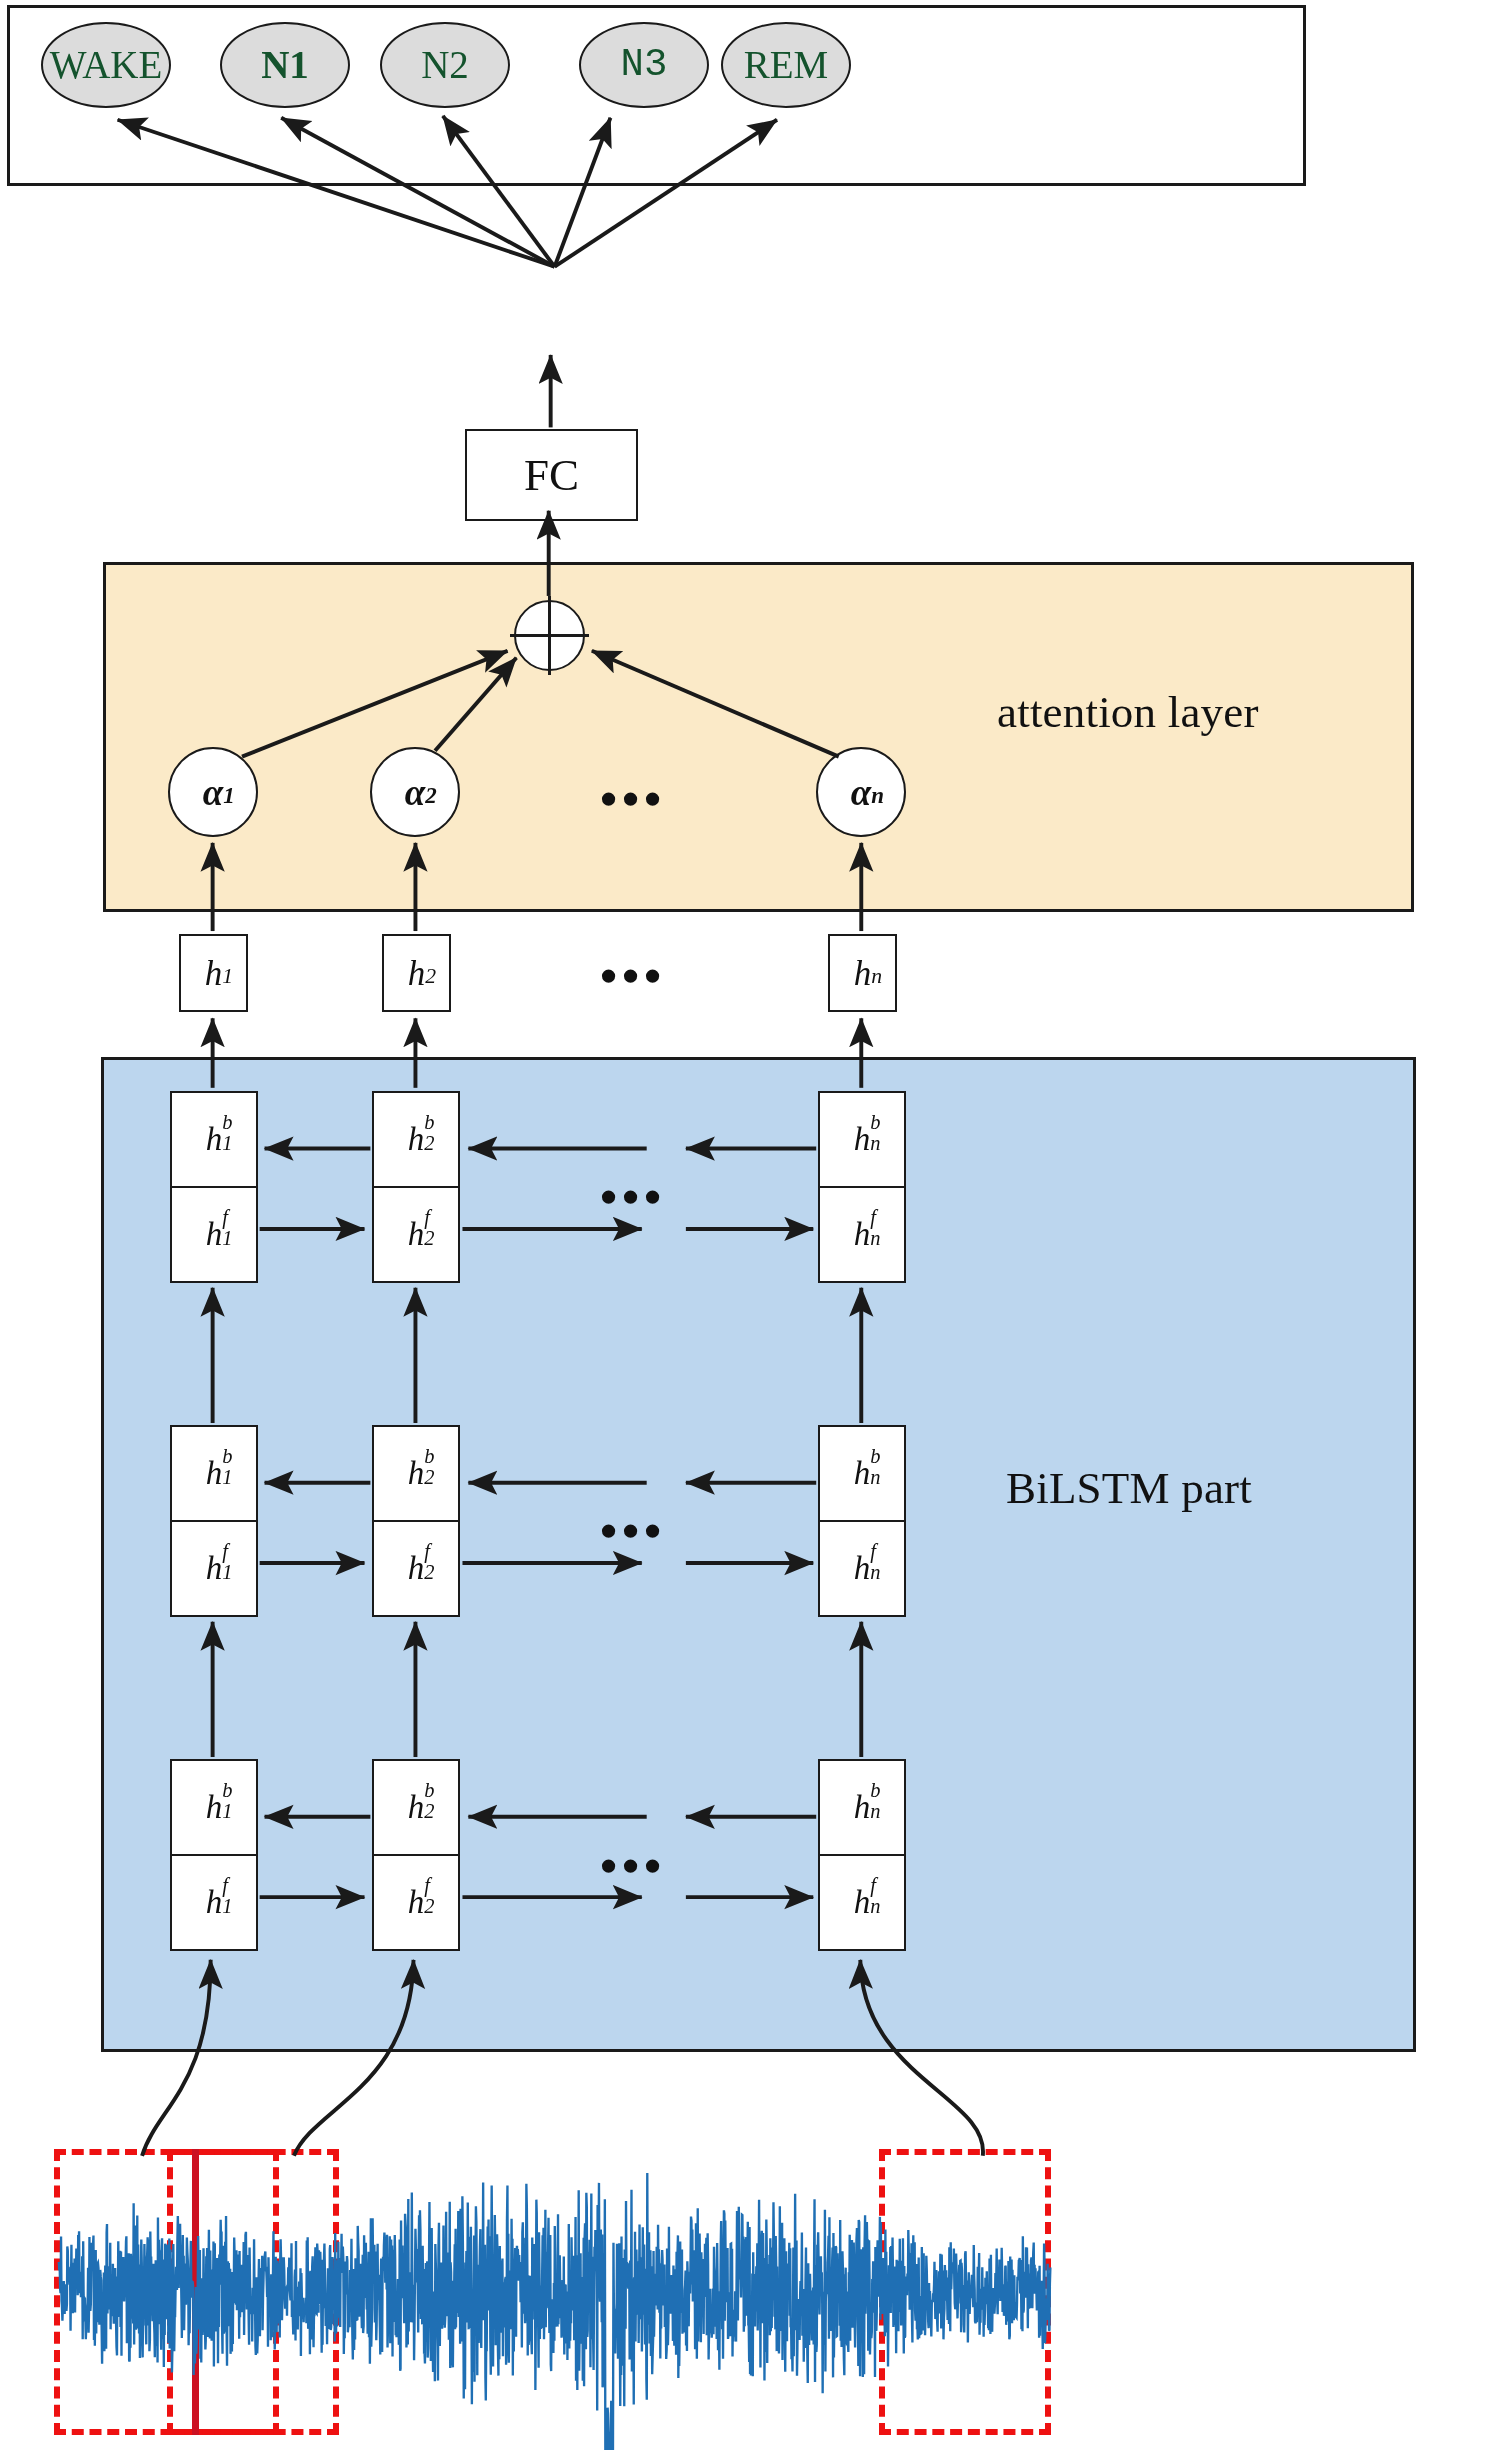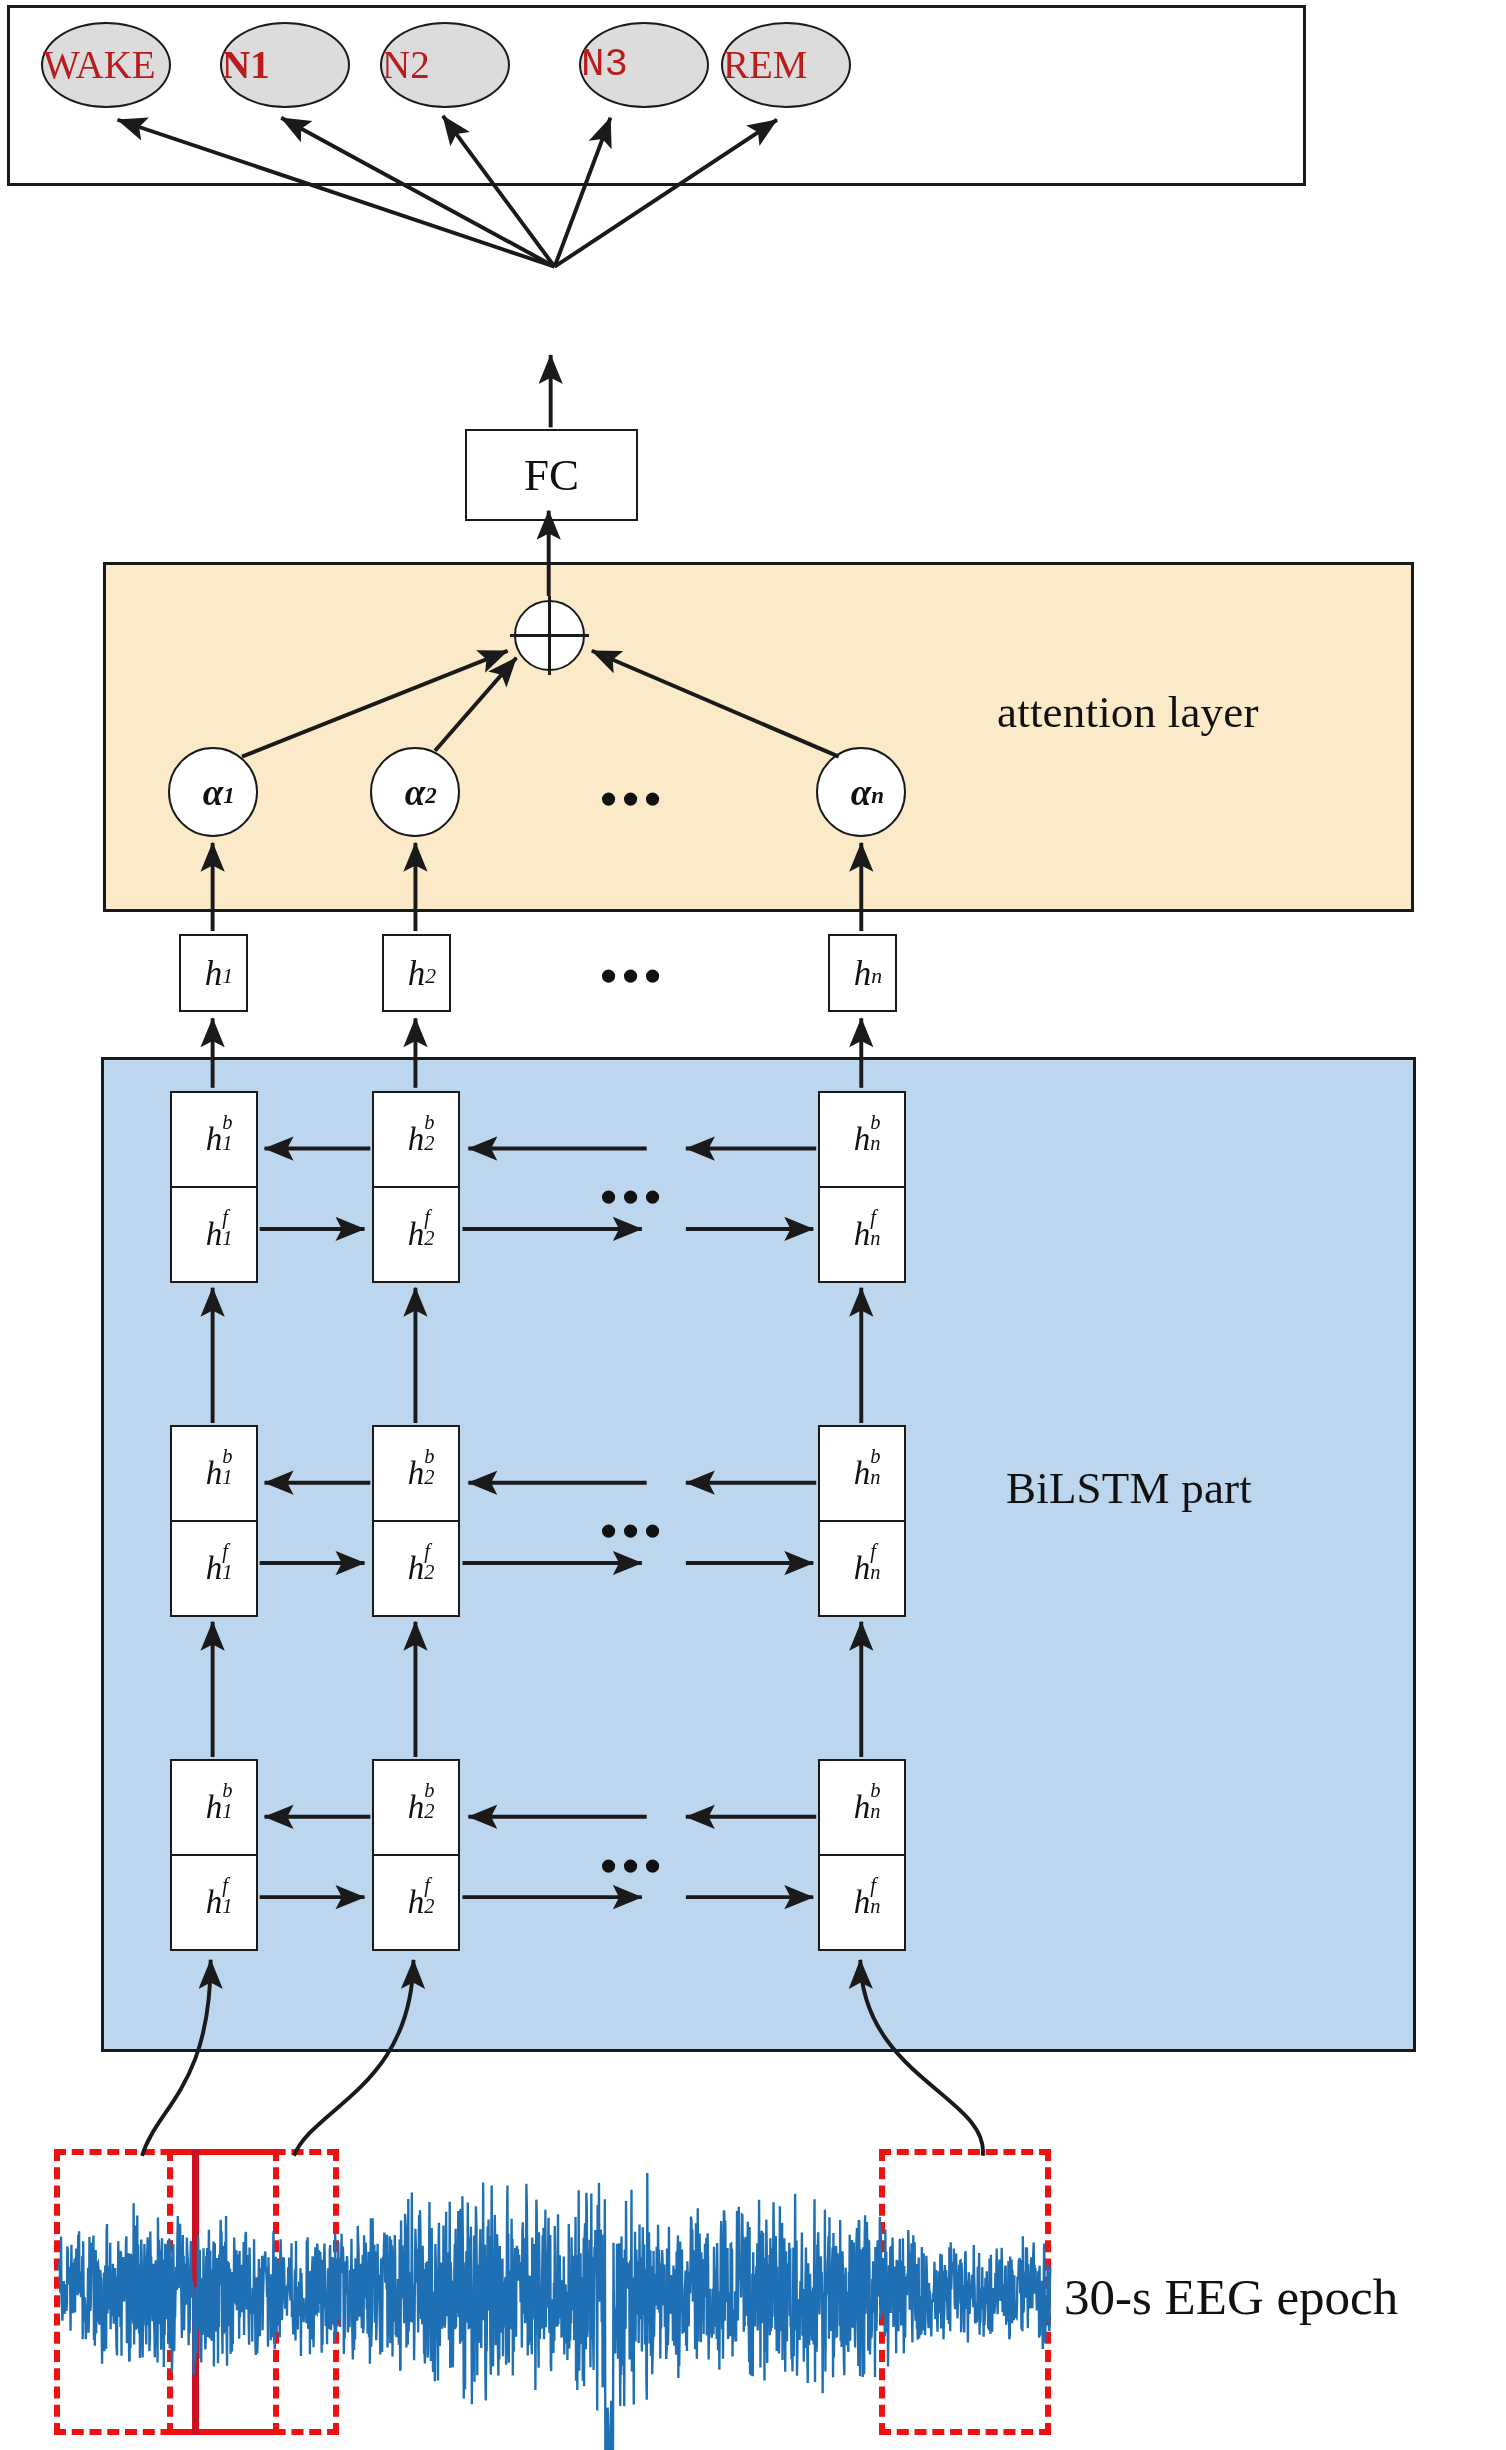--- a/index.html
+++ b/index.html
@@ -34,23 +34,24 @@
   }
 
   
   .stage-node{
     position:absolute;
     background:#dcdcdc;
     border:2.9px solid #1a1a1a;
     border-radius:50%;
     display:flex;
     align-items:center;
+    justify-content:center;
     font-size:39px;
     box-sizing:border-box;
-    color:#b91c1c;
+    color:#14532d;
   }
 
   
   .block{
     position:absolute;
     background:#ffffff;
     border:2.9px solid #1a1a1a;
     box-sizing:border-box;
     display:flex;
     align-items:center;
@@ -303,21 +304,20 @@
       <span class="mh"><span class="base">h</span><span class="sup">f</span><span class="sub">n</span></span>
     </div>
   </div>
   <div class="dots" style="left:600px;top:1841px;">•••</div>
 
   <div class="eeg-box" style="left:54px;top:2149px;width:225px;height:286px;"></div>
   <div class="eeg-box" style="left:167px;top:2149px;width:172px;height:286px;"></div>
   <div class="eeg-box" style="left:879px;top:2149px;width:172px;height:286px;"></div>
   <div class="eeg-divider" style="left:192px;top:2149px;height:286px;"></div>
 
-  <div class="eeg-label" style="left:1064px;top:2268px;">30-s EEG epoch</div>
 
   <svg class="overlay" viewBox="0 0 1537 2500">
     <defs>
       <marker id="ah" markerWidth="9" markerHeight="9" refX="7.4" refY="3.1" orient="auto" markerUnits="strokeWidth">
         <path d="M0,0 L7.6,3.1 L0,6.2 L1.6,3.1 z" fill="#1a1a1a"></path>
       </marker>
     </defs>
     <g stroke="#1a1a1a" stroke-width="4" fill="none" marker-end="url(#ah)">
 
       <line x1="566" y1="272" x2="120" y2="122"></line>

